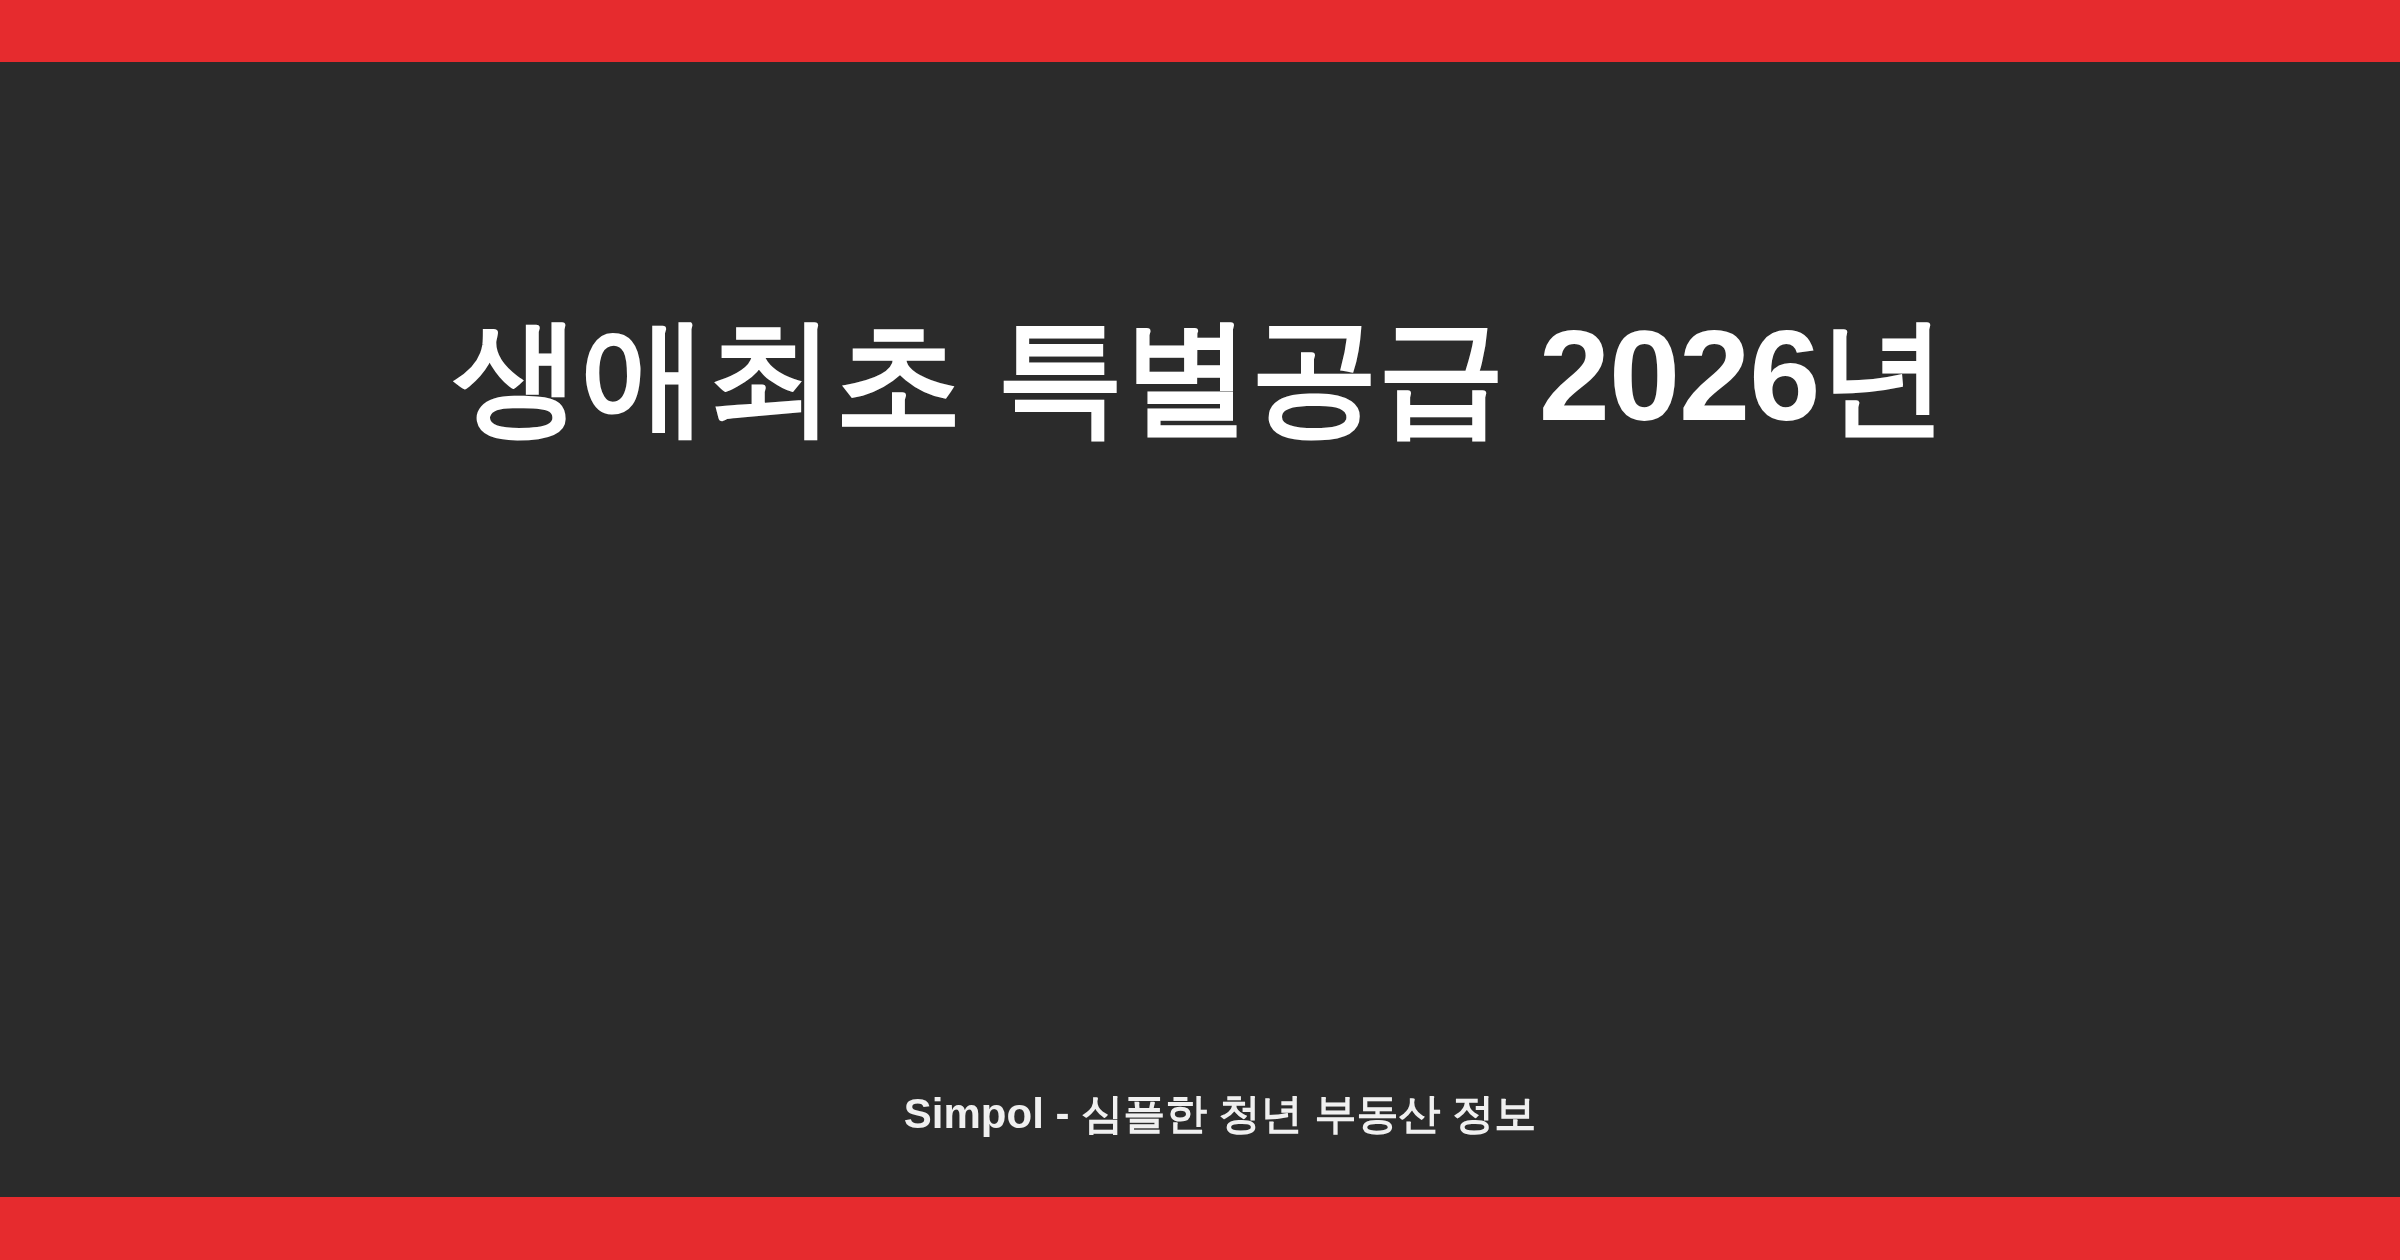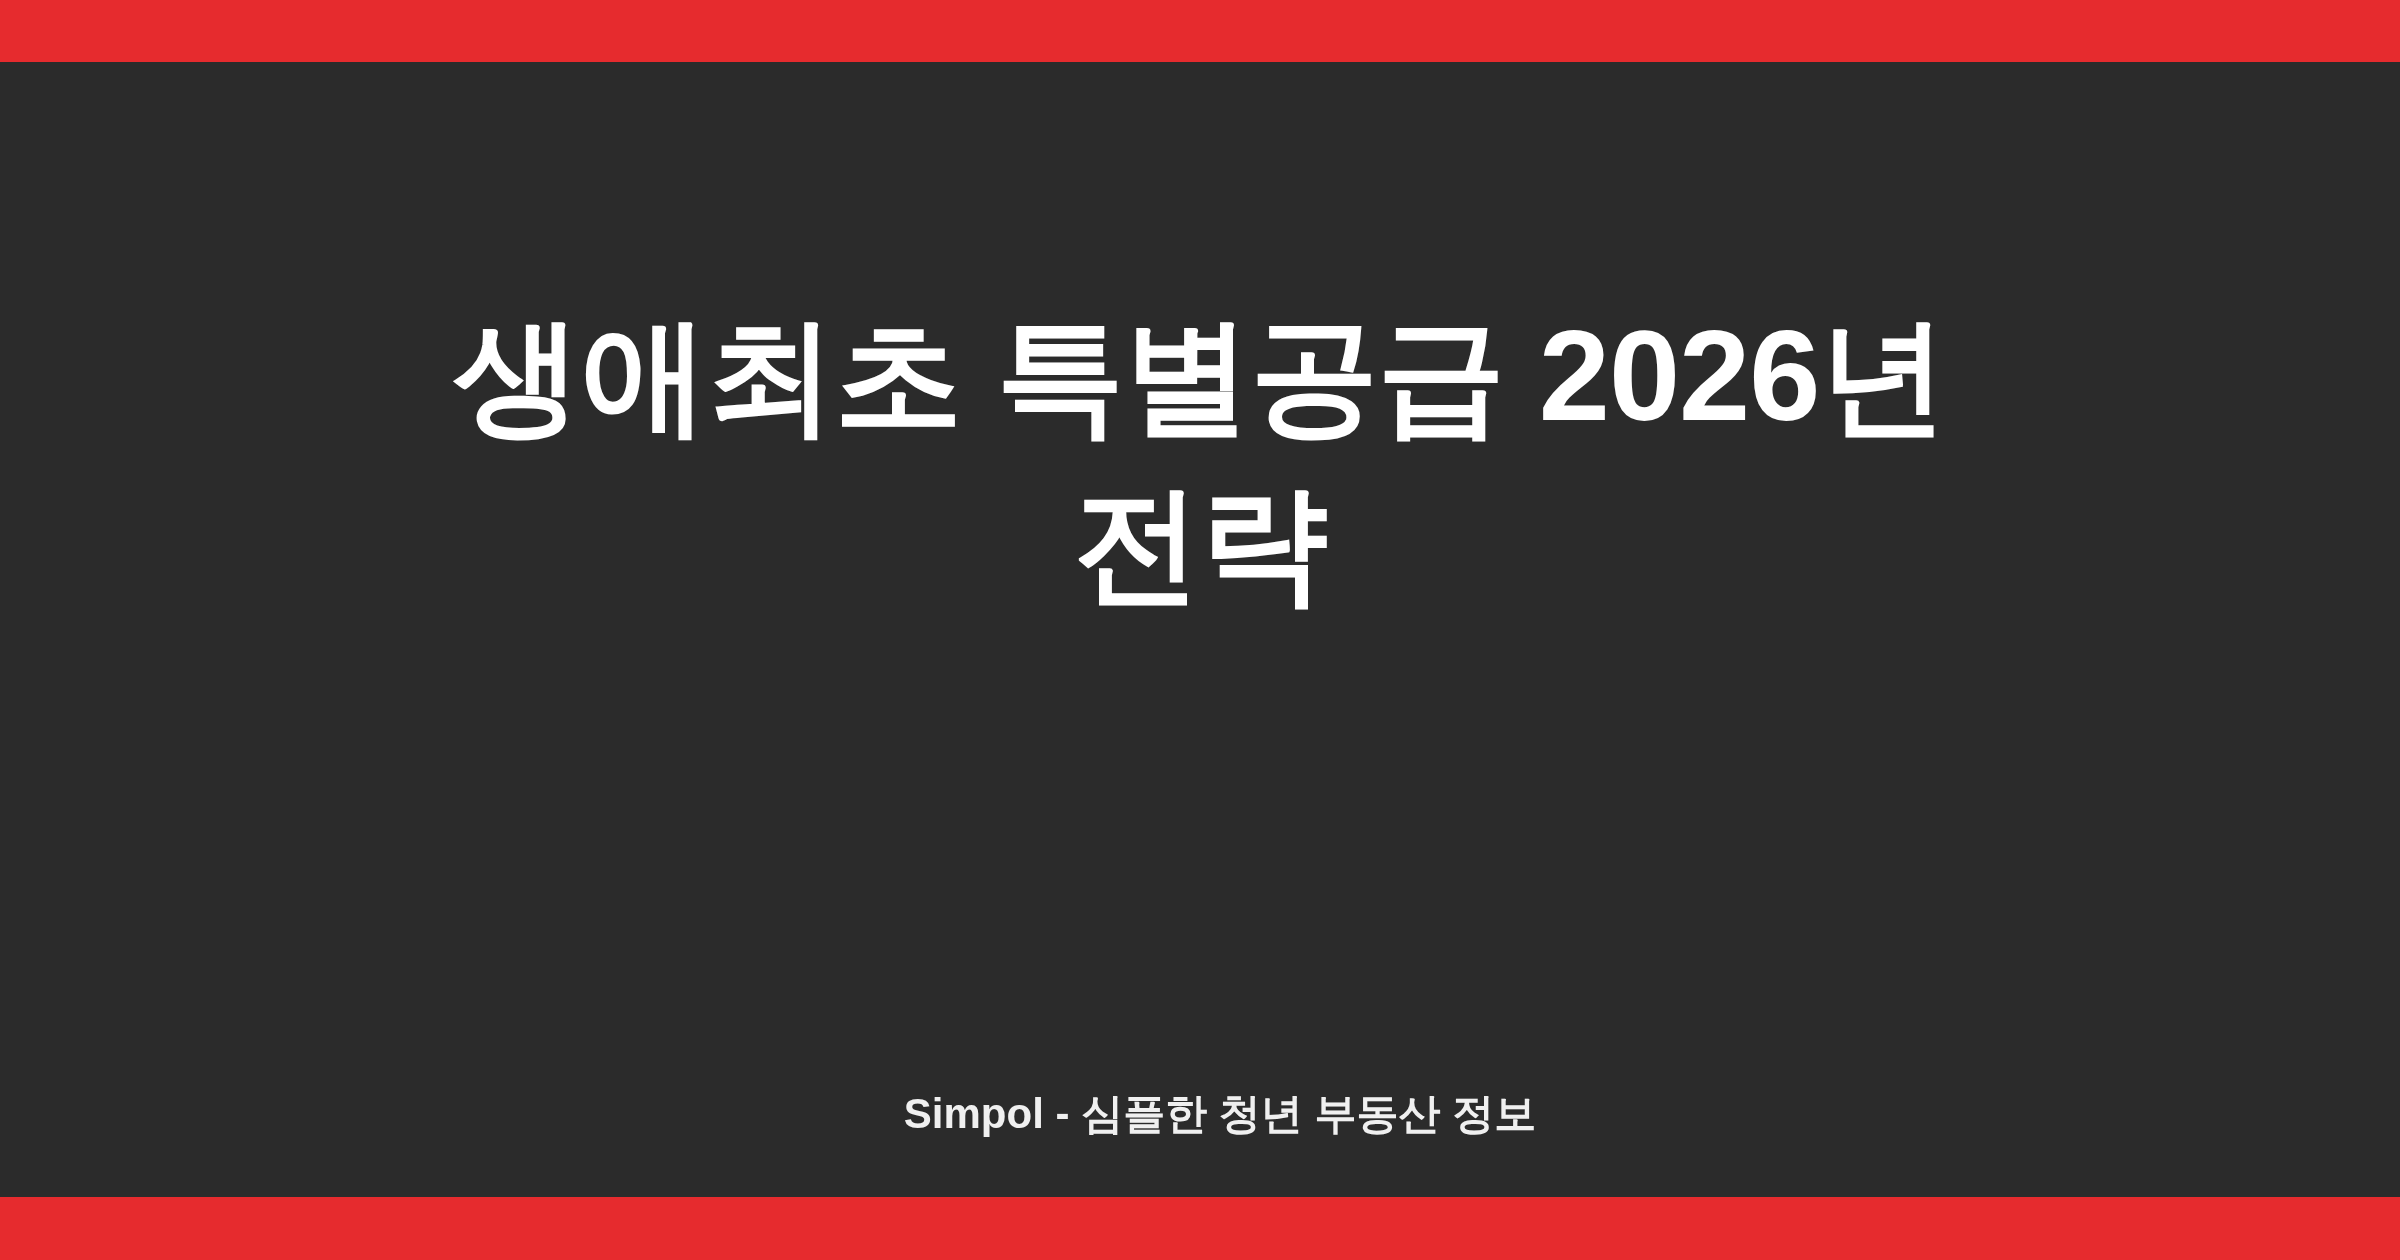--- a/index.html
+++ b/index.html
@@ -91,21 +91,20 @@
 <body>
 
 <div class="card">
 
   <div class="accent-bar accent-bar-top"></div>
 
   <div class="body-area">
 
     <div class="title-block">
       <span class="title-line">생애최초 특별공급 2026년</span>
-      <span class="title-line">전략</span>
     </div>
 
     <div class="footer-block">
       <span class="footer-text">Simpol - 심플한 청년 부동산 정보</span>
     </div>
 
   </div>
 
   <div class="accent-bar accent-bar-bottom"></div>
 

